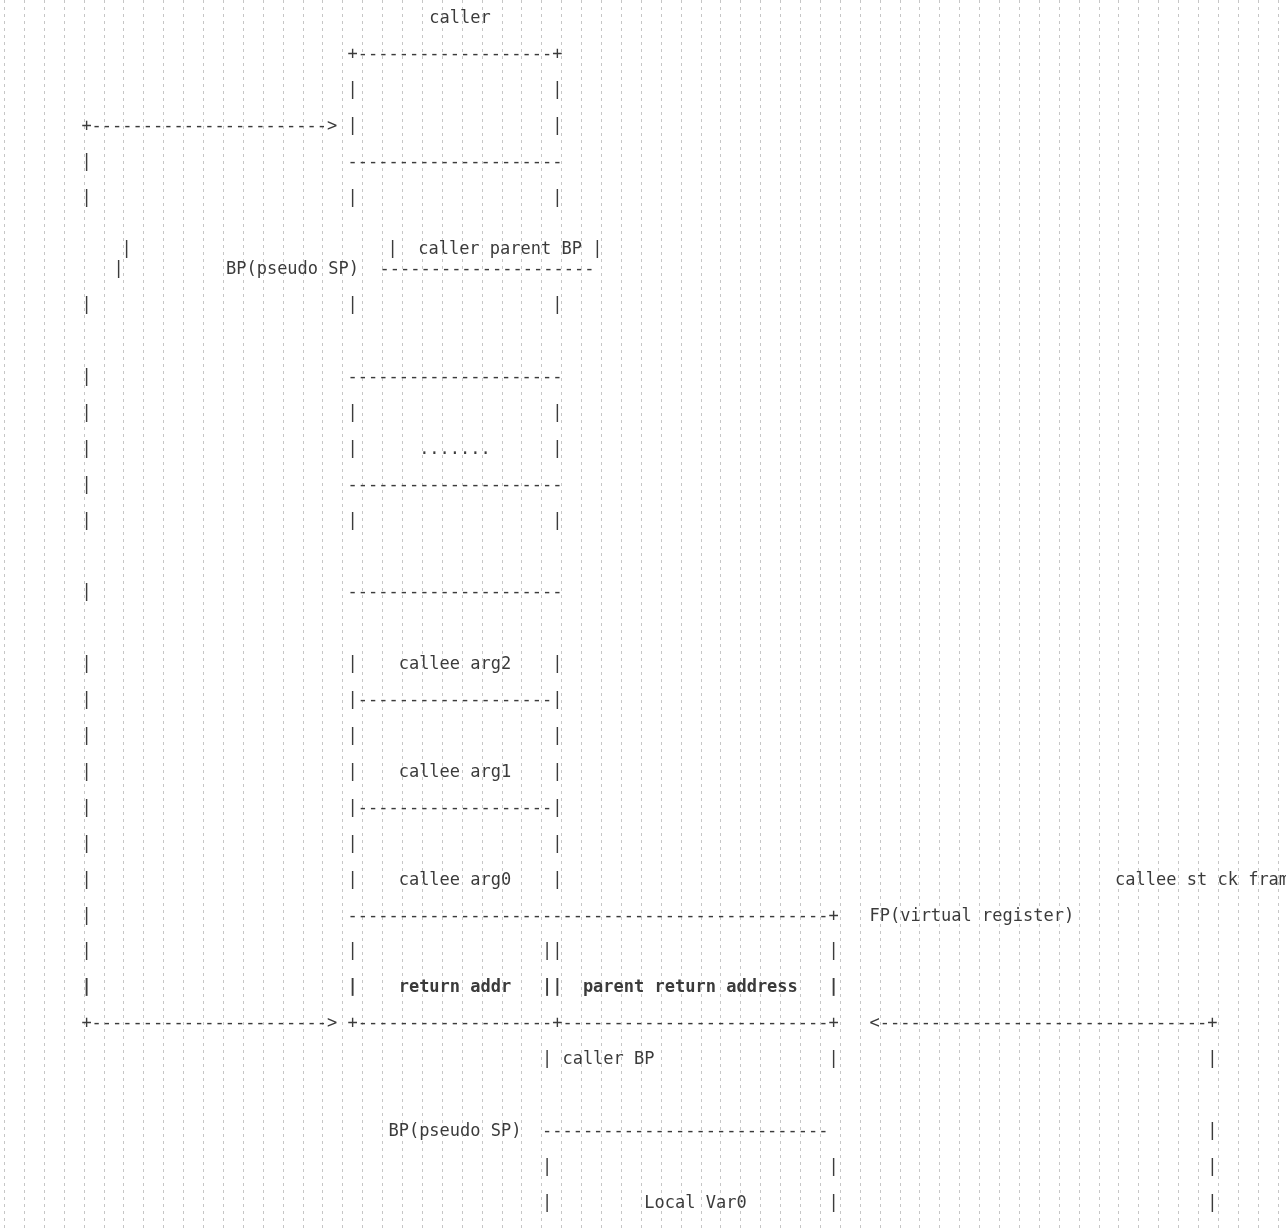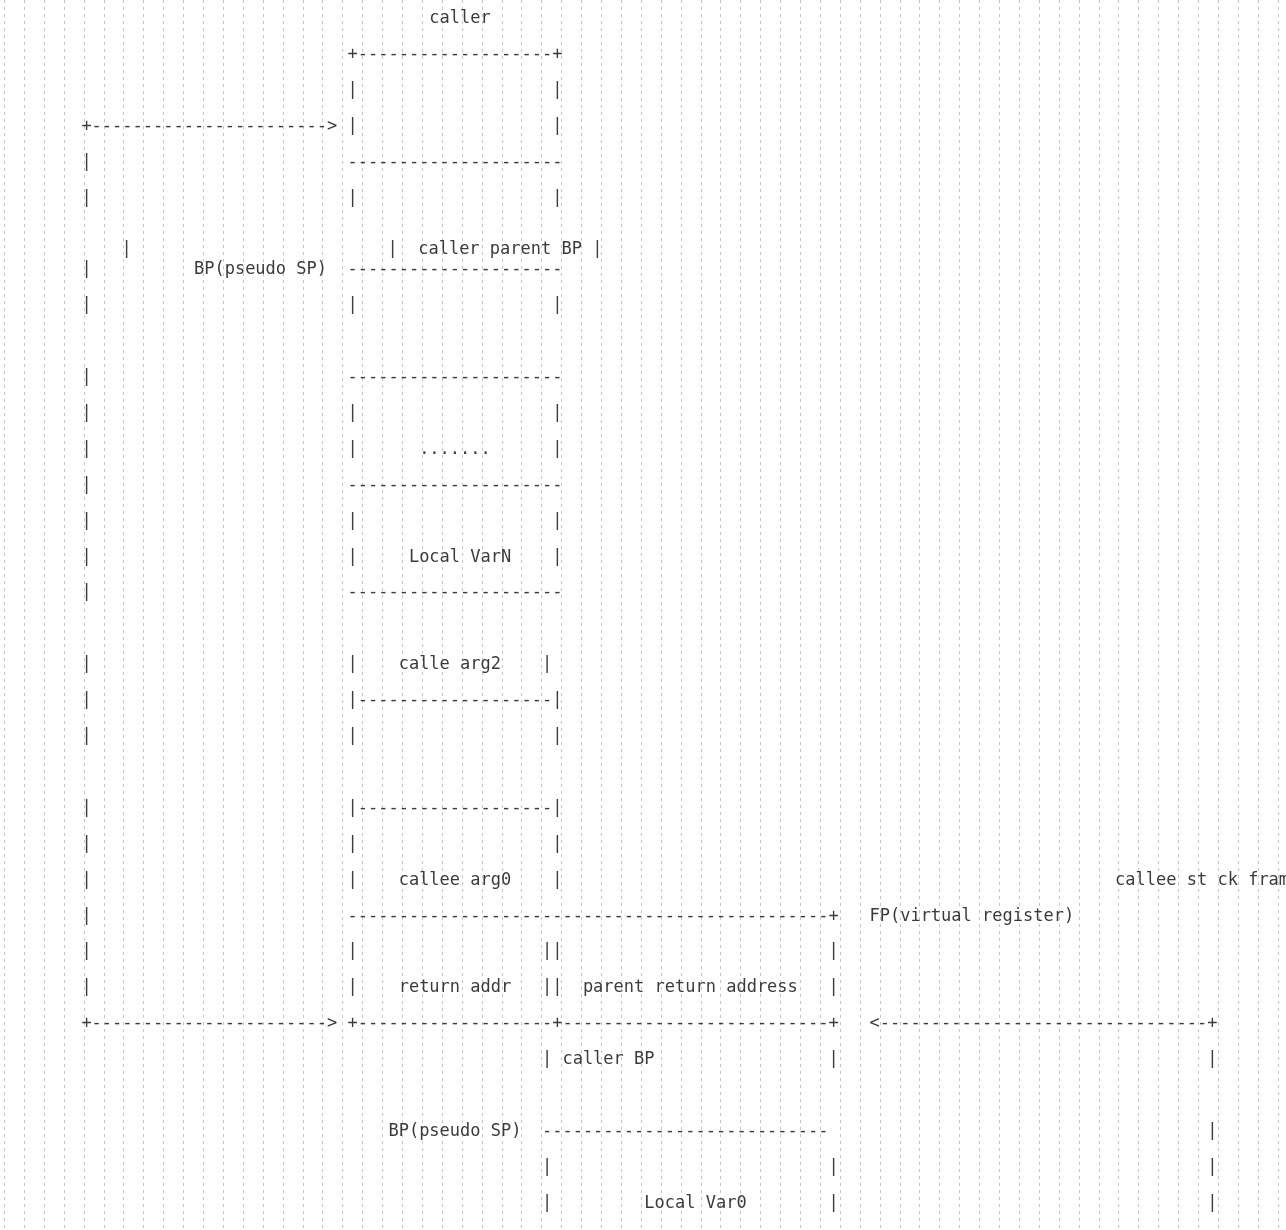--- a/index.html
+++ b/index.html
@@ -127,37 +127,37 @@
   </div>
 
 <div id="art">
     <div class="ln" style="top: 5px; left: -0.5px;">                                          caller</div>
     <div class="ln" style="top: 40.9px; left: -0.5px;">                                  +-------------------+</div>
     <div class="ln" style="top: 76.8px; left: -0.5px;">                                  |                   |</div>
     <div class="ln" style="top: 112.7px; left: -0.5px;">        +-----------------------&gt; |                   |</div>
     <div class="ln" style="top: 148.6px; left: -0.5px;">        |                         ---------------------</div>
     <div class="ln" style="top: 184.5px; left: -0.5px;">        |                         |                   |</div>
     <div class="ln" style="top: 236px; left: -0.5px; margin-left: 40px;">        |                         |  caller parent BP |</div>
-    <div class="ln" style="top: 256.3px; left: -0.5px;">        |          BP(pseudo SP)  ---------------------</div>
+    <div class="ln" style="top: 256.3px; left: -0.5px; padding-left: 32px;">        |          BP(pseudo SP)  ---------------------</div>
     <div class="ln" style="top: 292.2px; left: -0.5px;">        |                         |                   |</div>
     <div class="ln" style="top: 364px; left: -0.5px;">        |                         ---------------------</div>
     <div class="ln" style="top: 399.9px; left: -0.5px;">        |                         |                   |</div>
     <div class="ln" style="top: 435.8px; left: -0.5px;">        |                         |      .......      |</div>
     <div class="ln" style="top: 471.7px; left: -0.5px;">        |                         ---------------------</div>
     <div class="ln" style="top: 507.6px; left: -0.5px;">        |                         |                   |</div>
-    <div class="ln" style="top: 543.5px; left: -0.5px;">        |                         |     Local VarN    |</div>
     <div class="ln" style="top: 579.4px; left: -0.5px;">        |                         ---------------------</div>
-    <div class="ln" style="top: 651.2px; left: -0.5px;">        |                         |    calle arg2    |</div>
+    <div class="ln" style="top: 651.2px; left: -0.5px;">        |                         |    callee arg2    |</div>
     <div class="ln" style="top: 687.1px; left: -0.5px;">        |                         |-------------------|</div>
     <div class="ln" style="top: 723px; left: -0.5px;">        |                         |                   |</div>
+    <div class="ln" style="top: 758.9px; left: -0.5px;">        |                         |    callee arg1    |</div>
     <div class="ln" style="top: 794.8px; left: -0.5px;">        |                         |-------------------|</div>
     <div class="ln" style="top: 830.7px; left: -0.5px;">        |                         |                   |</div>
     <div class="ln" style="top: 866.6px; left: -0.5px;">        |                         |    callee arg0    |                                                      callee st ck frame</div>
     <div class="ln" style="top: 902.5px; left: -0.5px;">        |                         -----------------------------------------------+   FP(virtual register)</div>
     <div class="ln" style="top: 938.4px; left: -0.5px;">        |                         |                  ||                          |</div>
-    <div class="ln" style="top: 974.3px; left: -0.5px;">        |                         |    return addr   ||  parent return address   |</div>
+    <div class="ln" style="top: 974.3px; left: -0.5px; font-weight: bold;">        |                         |    return addr   ||  parent return address   |</div>
     <div class="ln" style="top: 1010.2px; left: -0.5px;">        +-----------------------&gt; +-------------------+--------------------------+   &lt;--------------------------------+</div>
     <div class="ln" style="top: 1046.1px; left: -0.5px;">                                                     | caller BP                 |                                    |</div>
     <div class="ln" style="top: 1117.9px; left: -0.5px;">                                      BP(pseudo SP)  ----------------------------                                     |</div>
     <div class="ln" style="top: 1153.8px; left: -0.5px;">                                                     |                           |                                    |</div>
     <div class="ln" style="top: 1189.7px; left: -0.5px;">                                                     |         Local Var0        |                                    |</div>
     <div class="ln" style="top: 1225.6px; left: -0.5px;">                                                     ----------------------------                                     |</div>
   </div>
 
 </body></html>

